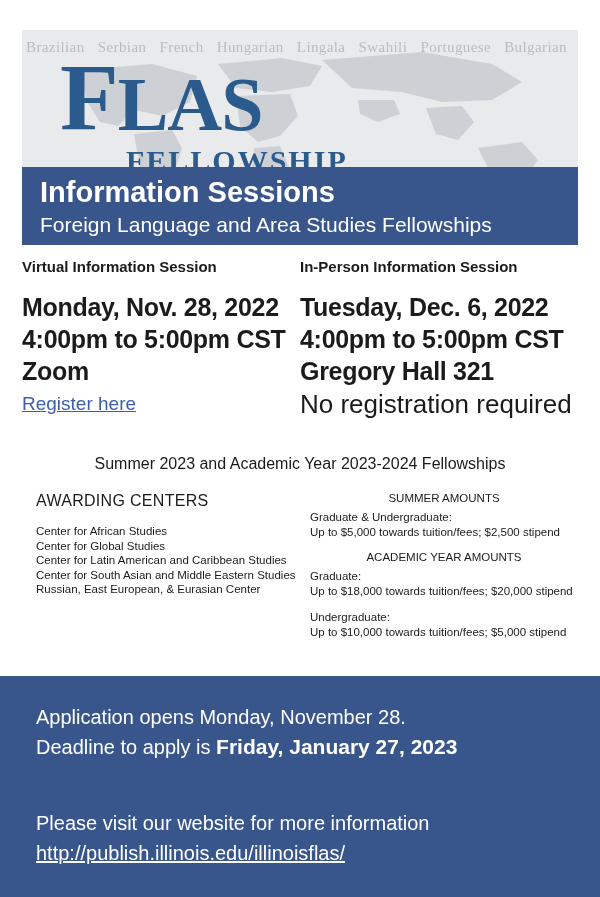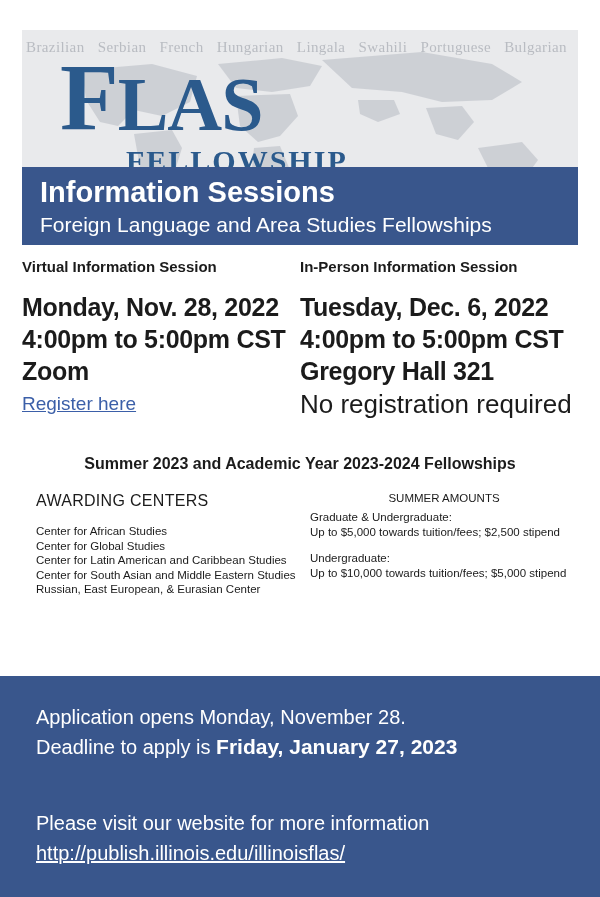--- a/index.html
+++ b/index.html
@@ -141,21 +141,21 @@
   }
 
   
   .fellowship-heading {
     position: absolute;
     left: 22px;
     top: 455px;
     width: 556px;
     text-align: center;
     font-size: 16px;
-    font-weight: bold;
+    font-weight: normal;
     color: #1b1b1b;
   }
 
   
   .details {
     position: absolute;
     left: 22px;
     top: 492px;
     width: 556px;
     display: flex;
@@ -293,20 +293,25 @@
       </div>
     </div>
 
     <div class="col-right">
       <div class="amt-group">
         <div class="amt-heading">SUMMER AMOUNTS</div>
         <div class="amt-label">Graduate &amp; Undergraduate:</div>
         <div class="amt-value">Up to $5,000 towards tuition/fees; $2,500 stipend</div>
       </div>
       <div class="amt-group">
+        <div class="amt-heading">ACADEMIC YEAR AMOUNTS</div>
+        <div class="amt-label">Graduate:</div>
+        <div class="amt-value">Up to $18,000 towards tuition/fees; $20,000 stipend</div>
+      </div>
+      <div class="amt-group">
         <div class="amt-label">Undergraduate:</div>
         <div class="amt-value">Up to $10,000 towards tuition/fees; $5,000 stipend</div>
       </div>
     </div>
   </div>
 
   <div class="bottom">
     <div class="line1">Application opens Monday, November 28.</div>
     <div class="line2"><span>Deadline to apply is </span><b>Friday, January 27, 2023</b></div>
     <div class="line3">Please visit our website for more information</div>

